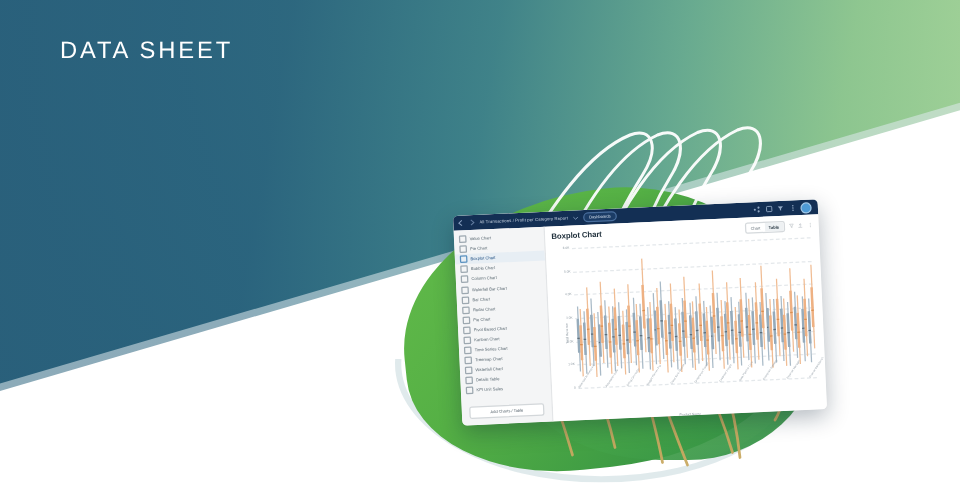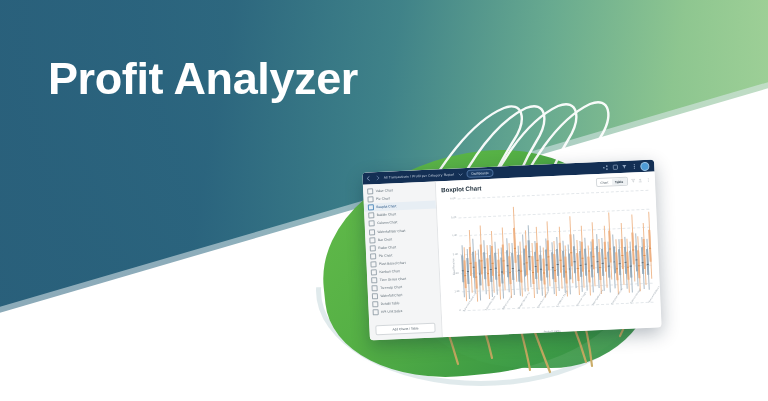--- a/index.html
+++ b/index.html
@@ -203,21 +203,21 @@
       <path d="M6,2 C16,22 22,44 28,64"></path>
       <path d="M44,0 C52,20 58,40 62,58"></path>
       <path d="M84,4 C90,26 96,48 100,70"></path>
       <path d="M96,8 C104,30 112,52 120,72"></path>
       <path d="M132,0 C142,20 150,42 156,62"></path>
       <path d="M150,6 C156,26 160,48 162,66"></path>
       <path d="M196,0 C198,14 196,26 190,36"></path>
     </g>
   </svg>
 
-  <div class="headline">Profit Analyzer</div>
+  <div class="eyebrow">DATA SHEET</div>
 
   <div class="app">
 
     <div class="titlebar">
       <svg class="tb-ico" viewBox="0 0 10 10">
         <path d="M6.5 1.5 L2.5 5 L6.5 8.5" fill="none" stroke="#9fb6d4" stroke-width="1.4"></path>
       </svg>
       <svg class="tb-ico" viewBox="0 0 10 10">
         <path d="M3.5 1.5 L7.5 5 L3.5 8.5" fill="none" stroke="#6f89ac" stroke-width="1.4"></path>
       </svg>

